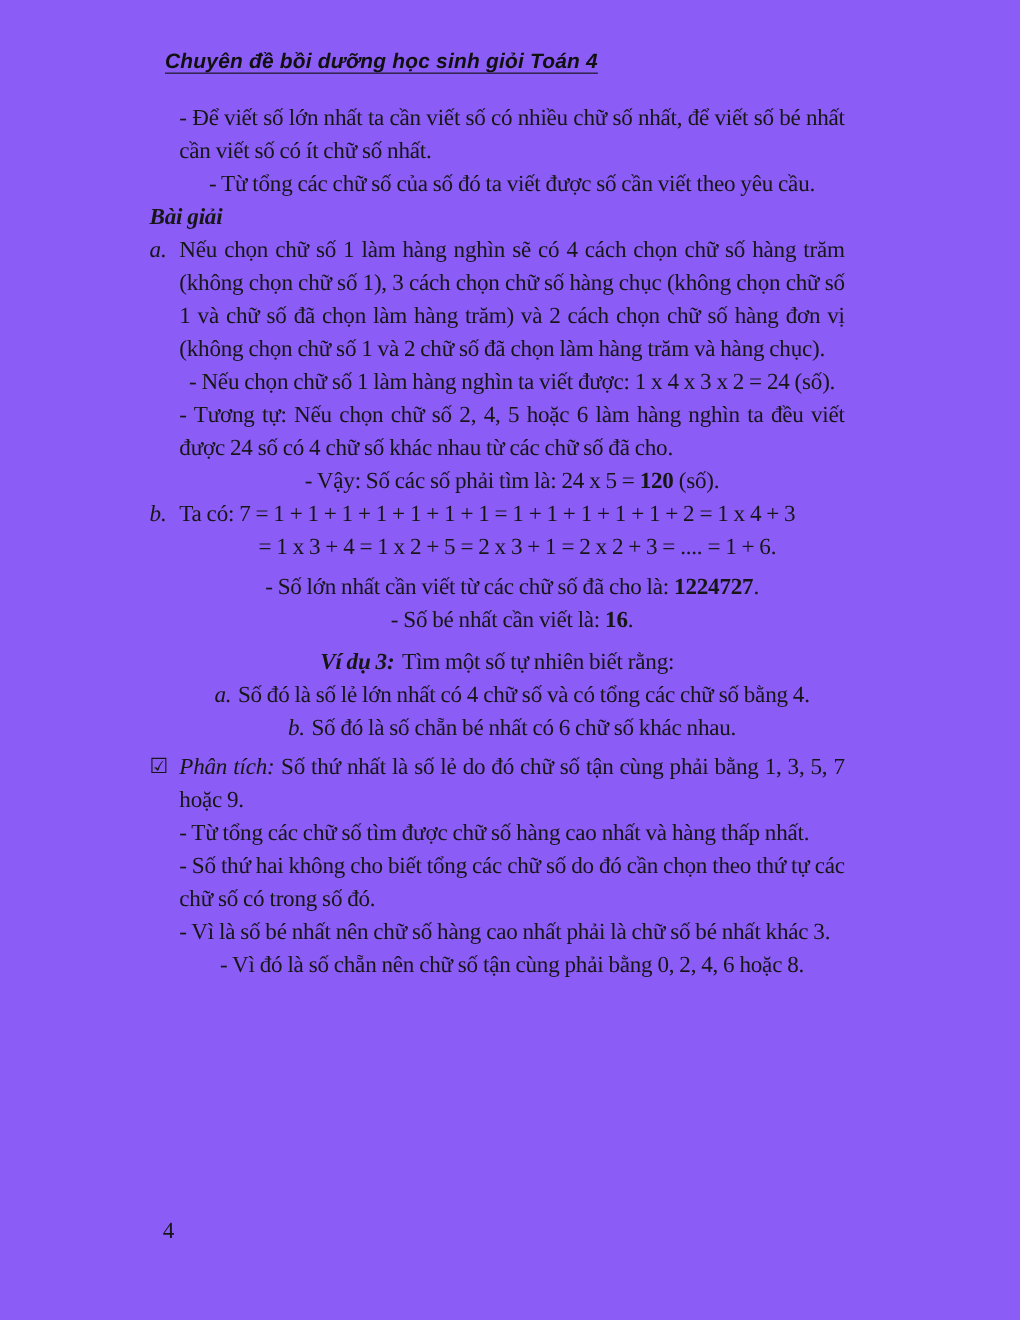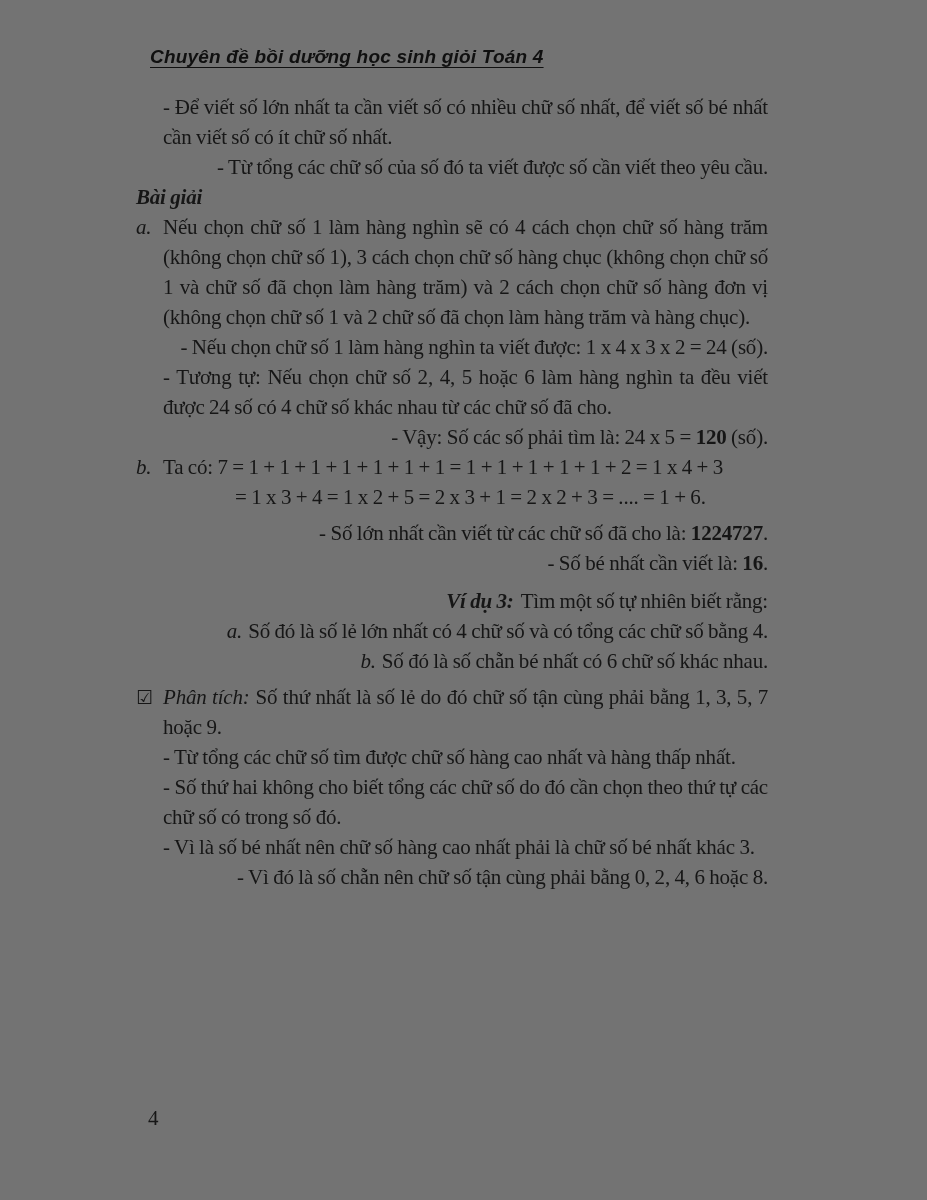--- a/index.html
+++ b/index.html
@@ -1,21 +1,21 @@
 <!DOCTYPE html>
 <html lang="vi"><head>
 <meta charset="utf-8">
 <style>
   * { margin: 0; padding: 0; box-sizing: border-box; }
   html, body { background: #ffffff; }
   .page {
     position: relative;
     width: 927px;
     height: 1200px;
-    background: #737373;
+    background: #8b5cf6;
     overflow: hidden;
     font-family: "Liberation Serif", serif;
     color: #161616;
   }
   .running-header {
     position: absolute;
     left: 150px;
     top: 46px;
     font-family: "Liberation Sans", sans-serif;
     font-style: italic;
@@ -32,21 +32,21 @@
     top: 92px;
     width: 632px;
     font-size: 21px;
     line-height: 30px;
     letter-spacing: -0.2px;
     word-spacing: -0.5px;
     text-align: justify;
   }
   .para { margin: 0; }
   .indent { margin-left: 27px; }
-  .nowrap { white-space: nowrap; text-align: right; }
+  .nowrap { white-space: nowrap; text-align: center; }
   .heading {
     text-align: left;
     font-weight: bold;
     font-style: italic;
   }
   .item { display: flex; }
   .item .gutter {
     flex: 0 0 27px;
     width: 27px;
     font-style: italic;

